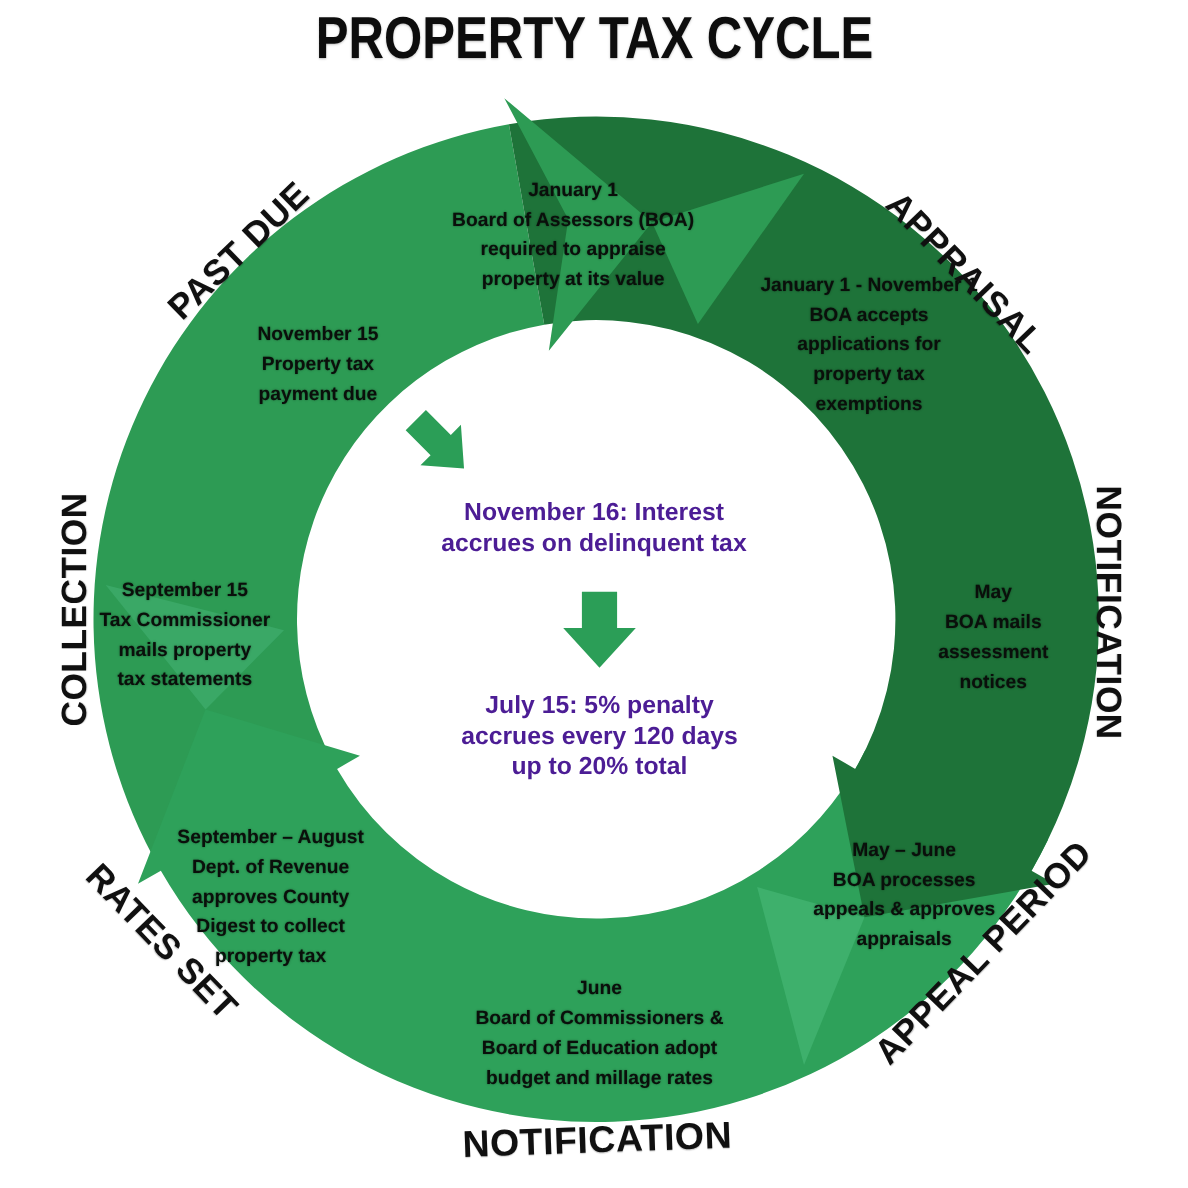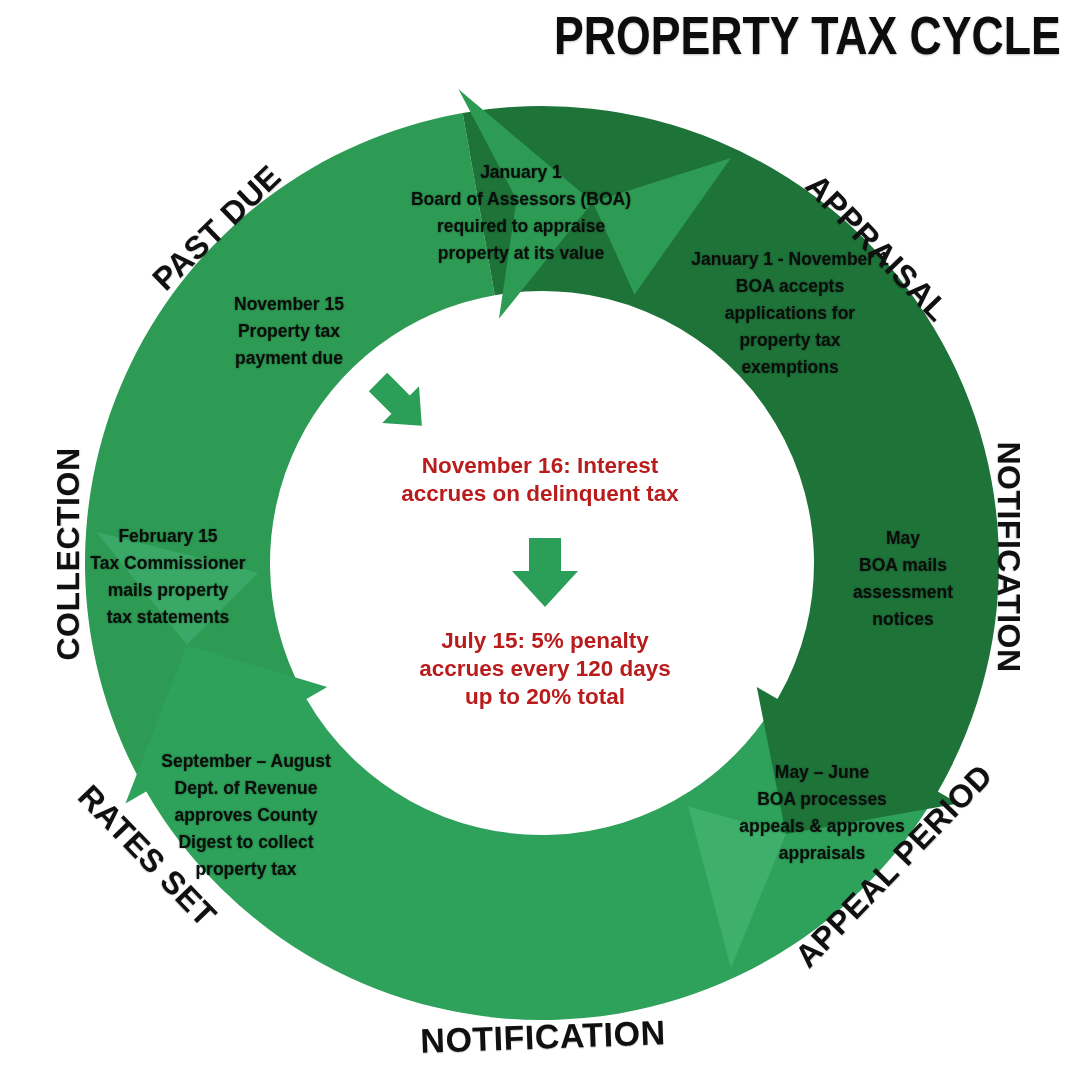--- a/index.html
+++ b/index.html
@@ -6,21 +6,21 @@
   body{
     width:1080px;height:1080px;position:relative;overflow:hidden;
     background:#ffffff;
     font-family:"Liberation Sans", sans-serif;
   }
   .stage{position:absolute;inset:0;width:1080px;height:1080px;}
   svg#ring-svg{position:absolute;left:0;top:0;}
 
   
   .title{
-    position:absolute;left:0;top:8px;width:1080px;text-align:right;
+    position:absolute;left:0;top:8px;width:1080px;text-align:center;
     font-size:48px;font-weight:700;color:#0d0d0d;letter-spacing:0px;
   }
   .title span{display:inline-block;transform:scale(0.93,1.12);transform-origin:center;
     text-shadow:0 1px 2px rgba(0,0,0,0.25);}
 
   
   .seg{
     position:absolute;transform:translate(-50%,-50%);
     font-size:17.5px;font-weight:700;line-height:27px;color:#0a0f0b;
     text-align:center;white-space:pre-line;
@@ -31,21 +31,21 @@
   .seg-may       {left:903px;top:579px;width:170px;}
   .seg-may-june  {left:822px;top:813px;width:210px;}
   .seg-june      {left:545px;top:939px;width:280px;}
   .seg-july-aug  {left:246px;top:815px;width:210px;}
   .seg-september {left:168px;top:577px;width:200px;}
   .seg-november  {left:289px;top:311px;width:190px;margin-top:20px;}
 
   
   .center-note{
     position:absolute;transform:translate(-50%,-50%);
-    font-size:22.5px;font-weight:700;line-height:28px;color:#b91c1c;
+    font-size:22.5px;font-weight:700;line-height:28px;color:#4c1d95;
     text-align:center;white-space:pre-line;
   }
   .note-november{left:540px;top:480px;width:420px;}
   .note-march   {left:545px;top:669px;width:420px;}
 
   
   .olabel{
     position:absolute;font-size:32px;font-weight:700;color:#101010;
     letter-spacing:0.5px;white-space:nowrap;
     text-shadow:0 1px 1px rgba(0,0,0,0.2);
@@ -89,26 +89,30 @@
 property tax
 exemptions</div>
   <div class="seg seg-may-june">May – June
 BOA processes
 appeals &amp; approves
 appraisals</div>
   <div class="seg seg-may">May
 BOA mails
 assessment
 notices</div>
+  <div class="seg seg-june">June
+Board of Commissioners &amp;
+Board of Education adopt
+budget and millage rates</div>
   <div class="seg seg-july-aug">September – August
 Dept. of Revenue
 approves County
 Digest to collect
 property tax</div>
-  <div class="seg seg-september">February 15
+  <div class="seg seg-september">September 15
 Tax Commissioner
 mails property
 tax statements</div>
   <div class="seg seg-november">November 15
 Property tax
 payment due</div>
 
   <div class="center-note note-november">November 16: Interest
 accrues on delinquent tax</div>
   <div class="center-note note-march">July 15: 5% penalty

